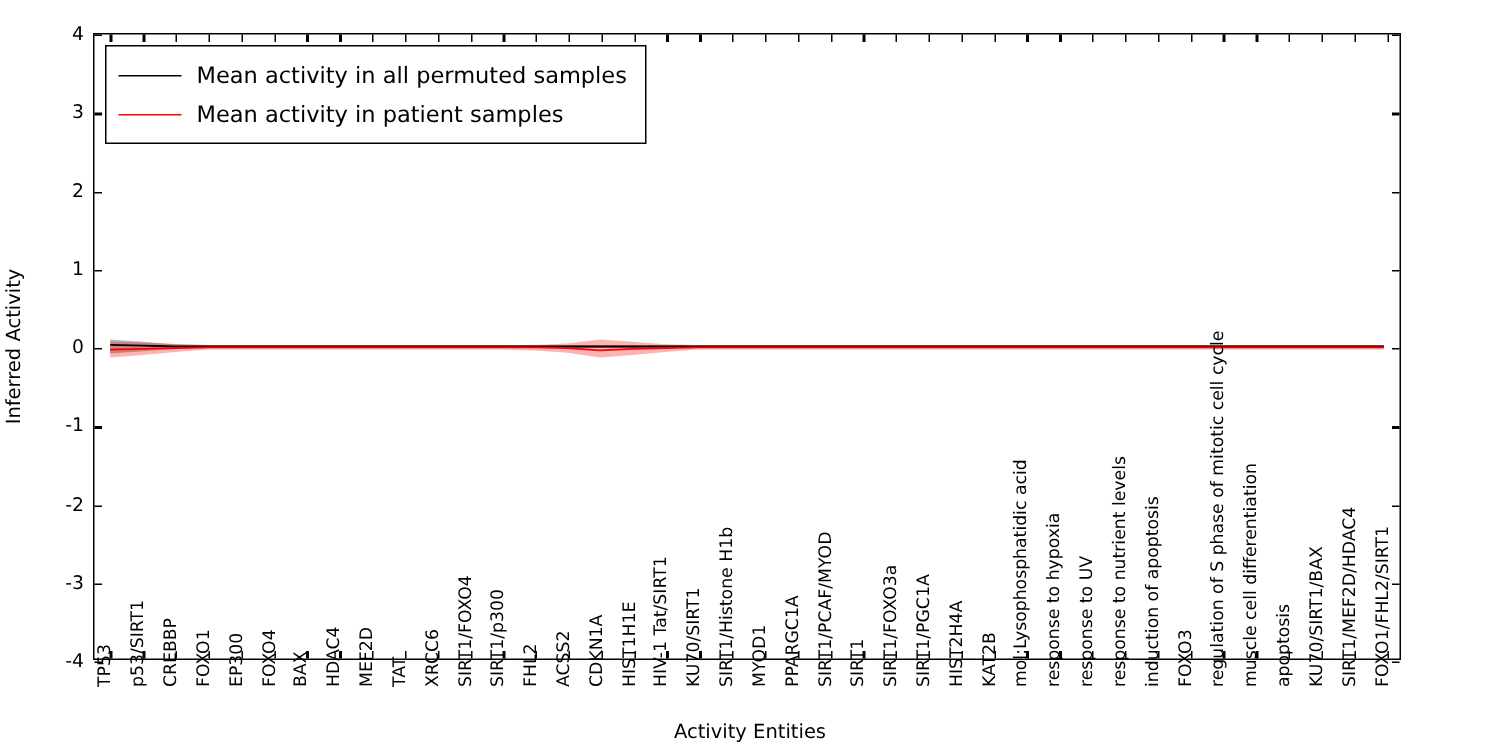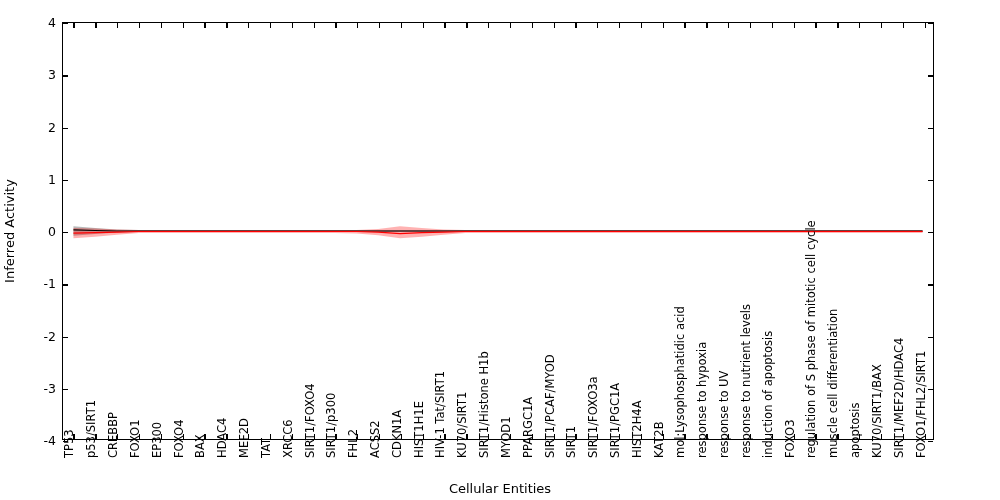--- a/index.html
+++ b/index.html
@@ -144,21 +144,21 @@
     overflow: visible;
   }
 </style>
 </head>
 <body>
 
 <div id="page">
 
 
   <div id="ylabel">Inferred Activity</div>
-  <div id="xlabel">Cellular Entities</div>
+  <div id="xlabel">Activity Entities</div>
 
   <div id="plot">
     <div id="plot-inner">
       <svg class="series" id="series-svg" viewBox="0 0 872 418" preserveAspectRatio="none">
           <polygon points="10.464,204.2975 32.286358974358976,205.865 54.108717948717945,207.4325 75.93107692307693,207.955 97.75343589743589,207.955 119.57579487179486,207.955 141.39815384615386,207.955 163.22051282051282,207.955 185.0428717948718,207.955 206.86523076923078,207.955 228.6875897435897,207.955 250.5099487179487,207.955 272.3323076923077,207.955 294.1546666666666,207.955 315.97702564102565,207.955 337.7993846153846,207.955 359.6217435897436,207.955 381.4441025641026,207.955 403.26646153846156,207.955 425.0888205128205,207.955 446.9111794871794,207.955 468.73353846153844,207.955 490.5558974358974,207.955 512.3782564102564,207.955 534.2006153846155,207.955 556.0229743589745,207.955 577.8453333333333,207.955 599.6676923076924,207.955 621.4900512820514,207.955 643.3124102564103,207.955 665.1347692307693,207.955 686.9571282051282,207.955 708.7794871794872,207.955 730.6018461538462,207.955 752.4242051282052,207.955 774.2465641025642,207.955 796.0689230769232,207.955 817.891282051282,207.955 839.7136410256411,207.955 861.5360000000001,207.955 861.5360000000001,210.045 839.7136410256411,210.045 817.891282051282,210.045 796.0689230769232,210.045 774.2465641025642,210.045 752.4242051282052,210.045 730.6018461538462,210.045 708.7794871794872,210.045 686.9571282051282,210.045 665.1347692307693,210.045 643.3124102564103,210.045 621.4900512820514,210.045 599.6676923076924,210.045 577.8453333333333,210.045 556.0229743589745,210.045 534.2006153846155,210.045 512.3782564102564,210.045 490.5558974358974,210.045 468.73353846153844,210.045 446.9111794871794,210.045 425.0888205128205,210.045 403.26646153846156,210.045 381.4441025641026,210.045 359.6217435897436,210.045 337.7993846153846,210.045 315.97702564102565,210.045 294.1546666666666,210.045 272.3323076923077,210.045 250.5099487179487,210.045 228.6875897435897,210.045 206.86523076923078,210.045 185.0428717948718,210.045 163.22051282051282,210.045 141.39815384615386,210.045 119.57579487179486,210.045 97.75343589743589,210.045 75.93107692307693,210.045 54.108717948717945,210.56750000000002 32.286358974358976,212.135 10.464,213.7025" fill="#000000" fill-opacity="0.28" stroke="none"></polygon>
           <polygon points="10.464,205.865 32.286358974358976,206.38750000000002 54.108717948717945,207.4325 75.93107692307693,207.955 97.75343589743589,207.955 119.57579487179486,207.955 141.39815384615386,207.955 163.22051282051282,207.955 185.0428717948718,207.955 206.86523076923078,207.955 228.6875897435897,207.955 250.5099487179487,207.955 272.3323076923077,207.955 294.1546666666666,207.955 315.97702564102565,206.91 337.7993846153846,204.2975 359.6217435897436,205.865 381.4441025641026,207.4325 403.26646153846156,207.955 425.0888205128205,207.955 446.9111794871794,207.955 468.73353846153844,207.955 490.5558974358974,207.955 512.3782564102564,207.955 534.2006153846155,207.955 556.0229743589745,207.955 577.8453333333333,207.955 599.6676923076924,207.955 621.4900512820514,207.955 643.3124102564103,207.955 665.1347692307693,207.955 686.9571282051282,207.955 708.7794871794872,207.955 730.6018461538462,207.955 752.4242051282052,207.955 774.2465641025642,207.955 796.0689230769232,207.955 817.891282051282,207.955 839.7136410256411,207.955 861.5360000000001,207.955 861.5360000000001,211.09 839.7136410256411,211.09 817.891282051282,211.09 796.0689230769232,211.09 774.2465641025642,211.09 752.4242051282052,211.09 730.6018461538462,211.09 708.7794871794872,211.09 686.9571282051282,211.09 665.1347692307693,211.09 643.3124102564103,211.09 621.4900512820514,211.09 599.6676923076924,211.09 577.8453333333333,211.09 556.0229743589745,211.09 534.2006153846155,211.09 512.3782564102564,211.09 490.5558974358974,211.09 468.73353846153844,211.09 446.9111794871794,211.09 425.0888205128205,211.09 403.26646153846156,211.09 381.4441025641026,212.65750000000003 359.6217435897436,214.74750000000003 337.7993846153846,216.31499999999997 315.97702564102565,213.18 294.1546666666666,211.61249999999998 272.3323076923077,211.09 250.5099487179487,211.09 228.6875897435897,211.09 206.86523076923078,211.09 185.0428717948718,211.09 163.22051282051282,211.09 141.39815384615386,211.09 119.57579487179486,211.09 97.75343589743589,211.09 75.93107692307693,211.09 54.108717948717945,212.65750000000003 32.286358974358976,214.74750000000003 10.464,216.31499999999997" fill="#ff0000" fill-opacity="0.30" stroke="none"></polygon>
           <path d="M10.464 207.955L32.286358974358976 208.47750000000002L54.108717948717945 209L75.93107692307693 209L97.75343589743589 209L119.57579487179486 209L141.39815384615386 209L163.22051282051282 209L185.0428717948718 209L206.86523076923078 209L228.6875897435897 209L250.5099487179487 209L272.3323076923077 209L294.1546666666666 209L315.97702564102565 209L337.7993846153846 209L359.6217435897436 209L381.4441025641026 209L403.26646153846156 209L425.0888205128205 209L446.9111794871794 209L468.73353846153844 209L490.5558974358974 209L512.3782564102564 209L534.2006153846155 209L556.0229743589745 209L577.8453333333333 209L599.6676923076924 209L621.4900512820514 209L643.3124102564103 209L665.1347692307693 209L686.9571282051282 209L708.7794871794872 209L730.6018461538462 209L752.4242051282052 209L774.2465641025642 209L796.0689230769232 209L817.891282051282 209L839.7136410256411 209L861.5360000000001 209" fill="none" stroke="#000000" stroke-width="1.2"></path>
           <path d="M10.464 211.09L32.286358974358976 210.56750000000002L54.108717948717945 210.045L75.93107692307693 209.52249999999998L97.75343589743589 209.52249999999998L119.57579487179486 209.52249999999998L141.39815384615386 209.52249999999998L163.22051282051282 209.52249999999998L185.0428717948718 209.52249999999998L206.86523076923078 209.52249999999998L228.6875897435897 209.52249999999998L250.5099487179487 209.52249999999998L272.3323076923077 209.52249999999998L294.1546666666666 209.52249999999998L315.97702564102565 210.045L337.7993846153846 211.61249999999998L359.6217435897436 210.56750000000002L381.4441025641026 210.045L403.26646153846156 209.52249999999998L425.0888205128205 209.52249999999998L446.9111794871794 209.52249999999998L468.73353846153844 209.52249999999998L490.5558974358974 209.52249999999998L512.3782564102564 209.52249999999998L534.2006153846155 209.52249999999998L556.0229743589745 209.52249999999998L577.8453333333333 209.52249999999998L599.6676923076924 209.52249999999998L621.4900512820514 209.52249999999998L643.3124102564103 209.52249999999998L665.1347692307693 209.52249999999998L686.9571282051282 209.52249999999998L708.7794871794872 209.52249999999998L730.6018461538462 209.52249999999998L752.4242051282052 209.52249999999998L774.2465641025642 209.52249999999998L796.0689230769232 209.52249999999998L817.891282051282 209.52249999999998L839.7136410256411 209.52249999999998L861.5360000000001 209.52249999999998" fill="none" stroke="#ff0000" stroke-width="1.2"></path>
         </svg>
     <div class="ytick-mark" style="top: 418px;"></div>
@@ -309,14 +309,24 @@
       <div class="xtick-label" style="left: 774.779px; top: 444px;">induction of apoptosis</div>
       <div class="xtick-label" style="left: 796.602px; top: 444px;">FOXO3</div>
       <div class="xtick-label" style="left: 818.424px; top: 444px;">regulation of S phase of mitotic cell cycle</div>
       <div class="xtick-label" style="left: 840.247px; top: 444px;">muscle cell differentiation</div>
       <div class="xtick-label" style="left: 862.069px; top: 444px;">apoptosis</div>
       <div class="xtick-label" style="left: 883.891px; top: 444px;">KU70/SIRT1/BAX</div>
       <div class="xtick-label" style="left: 905.714px; top: 444px;">SIRT1/MEF2D/HDAC4</div>
       <div class="xtick-label" style="left: 927.536px; top: 444px;">FOXO1/FHL2/SIRT1</div>
     </div>
 
+  <div id="legend">
+      <div class="legend-row">
+        <div class="legend-line" style="border-top-color: rgb(0, 0, 0);"></div>
+        <div class="legend-text">Mean activity in all permuted samples</div>
+      </div>
+      <div class="legend-row">
+        <div class="legend-line" style="border-top-color: rgb(255, 0, 0);"></div>
+        <div class="legend-text">Mean activity in patient samples</div>
+      </div>
+    </div>
 
 </div>
 
 </body></html>

